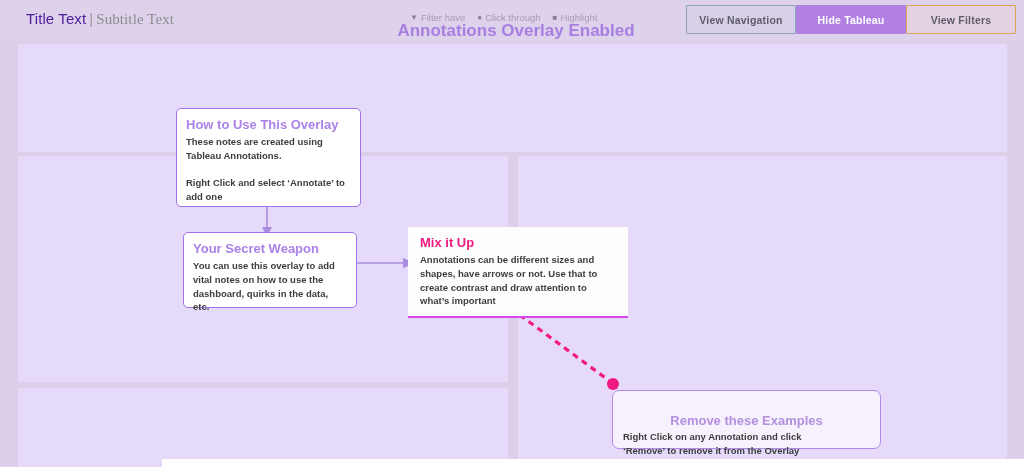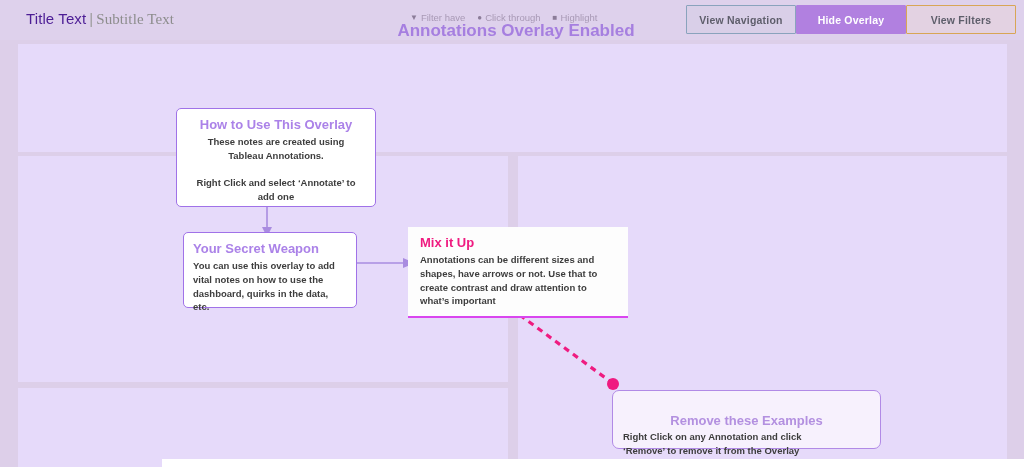--- a/index.html
+++ b/index.html
@@ -137,21 +137,21 @@
     white-space: nowrap;
   }
   .note-body {
     font-size: 9.5px;
     font-weight: bold;
     color: #3d3d3d;
     line-height: 1.45;
     white-space: pre-line;
   }
 
-  #note-howto   { left: 176px; top: 108px; width: 200px; height: 99px; text-align: center; }
+  #note-howto   { left: 176px; top: 108px; width: 185px; height: 99px; }
   #note-secret  { left: 183px; top: 232px; width: 174px; height: 76px; }
 
   #note-mix {
     left: 408px; top: 227px; width: 220px; height: 91px;
     border: none;
     border-bottom: 2px solid #d946ef;
     border-radius: 0;
     background: #fdfdfd;
     padding: 8px 10px 8px 12px;
   }
@@ -224,21 +224,21 @@
       <div class="legend-item">
         <span class="lg-glyph">■</span>
         <span>Highlight</span>
       </div>
     </div>
 
     <div class="overlay-status">Annotations Overlay Enabled</div>
 
     <div class="hbtns">
       <div class="hbtn hbtn-nav">View Navigation</div>
-      <div class="hbtn hbtn-overlay">Hide Overlay</div>
+      <div class="hbtn hbtn-overlay">Hide Tableau</div>
       <div class="hbtn hbtn-filters">View Filters</div>
     </div>
   </div>
 
   <div class="note" id="note-howto">
     <div class="note-title">How to Use This Overlay</div>
     <div class="note-body">These notes are created using
 Tableau Annotations.
 
 Right Click and select ‘Annotate’ to

